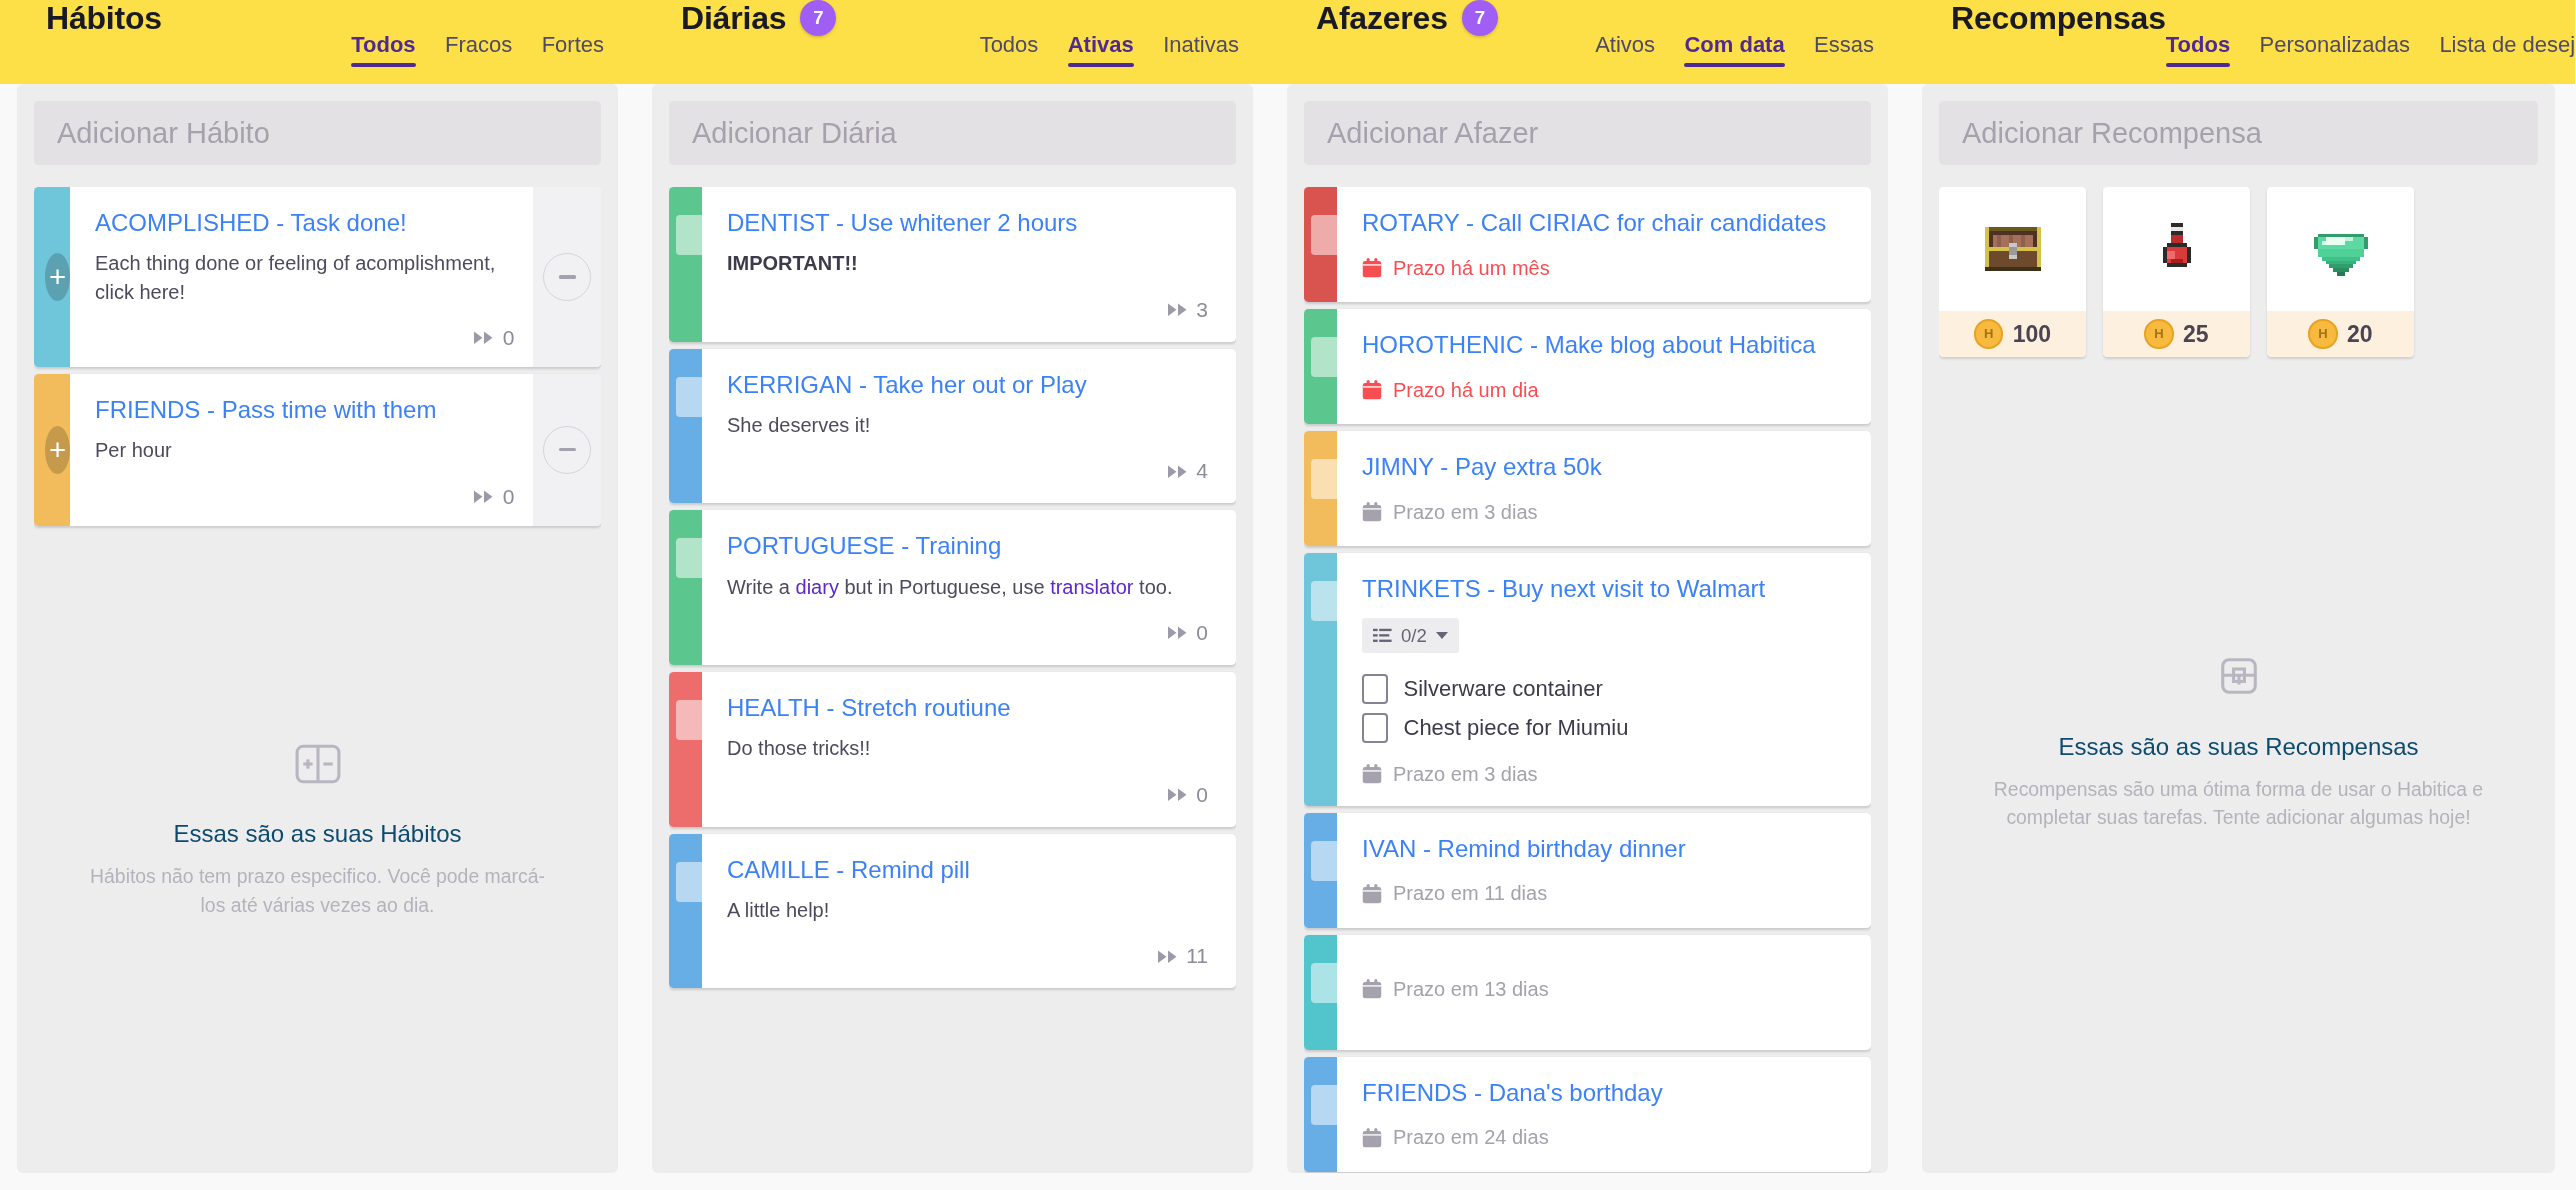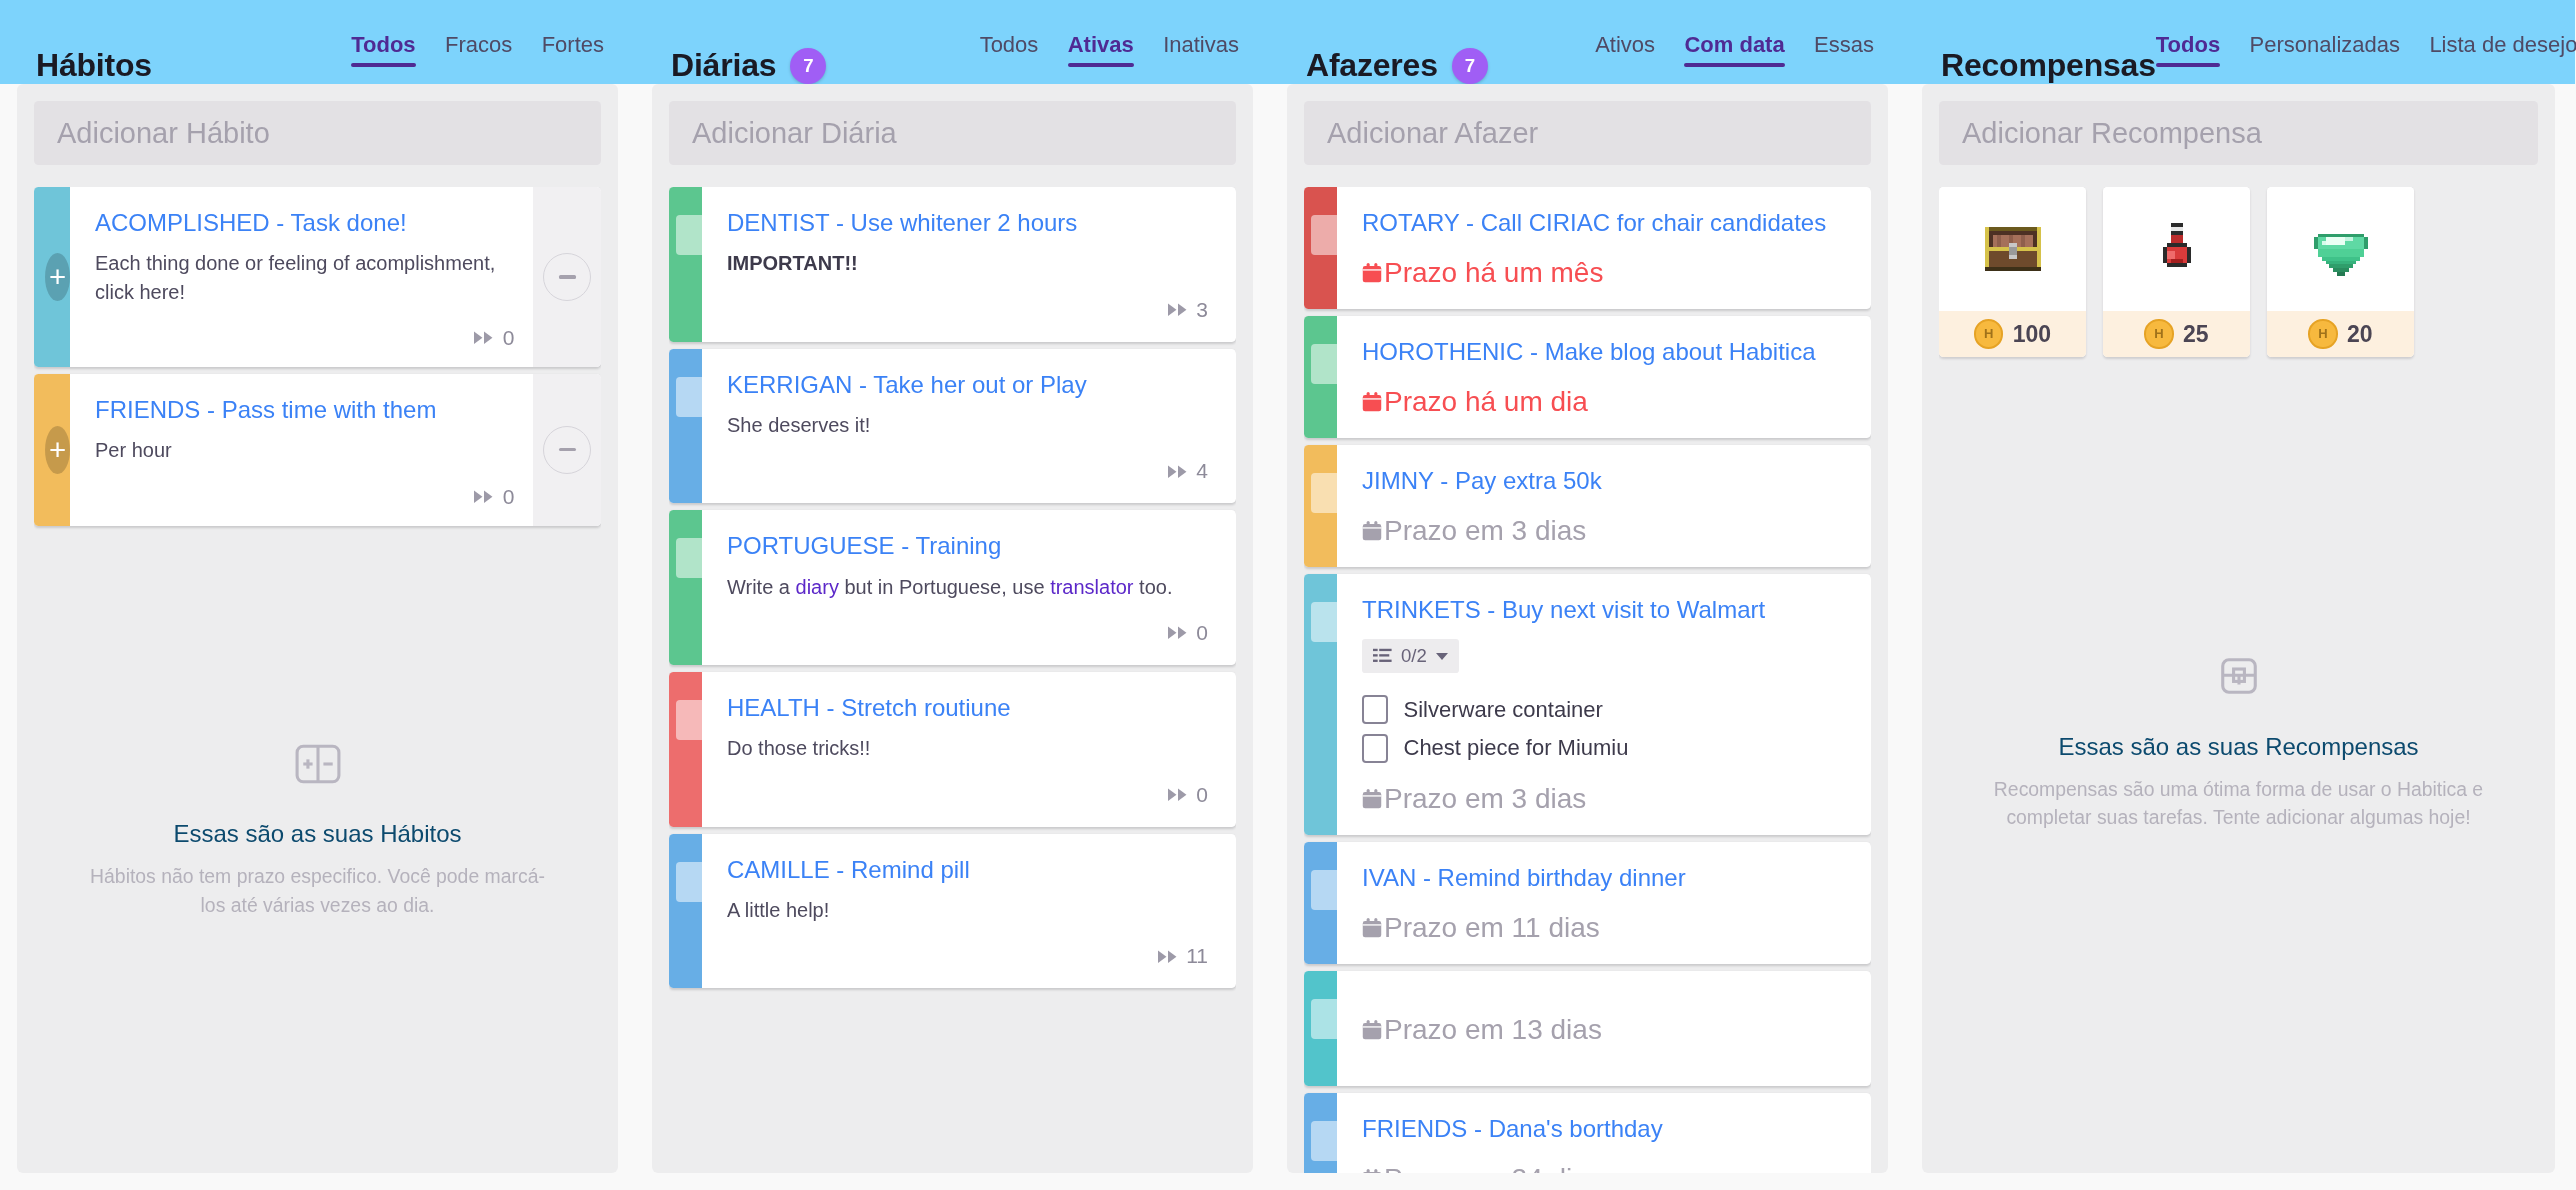--- a/index.html
+++ b/index.html
@@ -13,23 +13,23 @@
 
   .column { display: flex; flex-direction: column; position: relative; }
   .col-habits   { width: 635px; }
   .col-dailys   { width: 635px; }
   .col-todos    { width: 635px; }
   .col-rewards  { width: 670px; }
 
   
   .col-head {
     height: 84px; flex: 0 0 84px;
-    display: flex; align-items: flex-end;
-    padding: 0 31px 0 36px;
-    background: #7dd3fc;
+    display: flex; align-items: flex-start;
+    padding: 0 31px 0 46px;
+    background: #fde047;
   }
   .col-title {
     font-size: 32px; font-weight: bold; color: #1a1a24;
     letter-spacing: -0.2px; white-space: nowrap;
   }
   .count-badge {
     display: inline-flex; align-items: center; justify-content: center;
     width: 36px; height: 36px; border-radius: 50%;
     background: #a05ef5; color: #fff;
     font-size: 18.6px; font-weight: bold;
@@ -121,22 +121,22 @@
     cursor: pointer;
   }
   .minus-circle i {
     display: block; width: 17px; height: 3.1px; background: #a5a1ad; border-radius: 1.5px;
   }
   .habit-card .card-main { padding: 23px 18.6px 17px 25px; }
 
   
   .todo-card .card-main { padding: 23px 28px 20px 25px; }
   .due {
-    display: flex; align-items: center; gap: 2px;
-    font-size: 28px; margin-top: 20px; color: #a5a1ad;
+    display: flex; align-items: center; gap: 11px;
+    font-size: 20px; margin-top: 20px; color: #a5a1ad;
   }
   .due.overdue { color: #f74e52; }
   .cal-icon { width: 20px; height: 22px; flex: 0 0 20px; }
 
   .checklist-pill {
     display: inline-flex; align-items: center; gap: 9.3px;
     background: #edecee; border-radius: 3.1px;
     padding: 6.2px 11px; margin-top: 3.1px; margin-bottom: 12.4px;
     font-size: 18.6px; color: #686379; cursor: pointer;
   }

